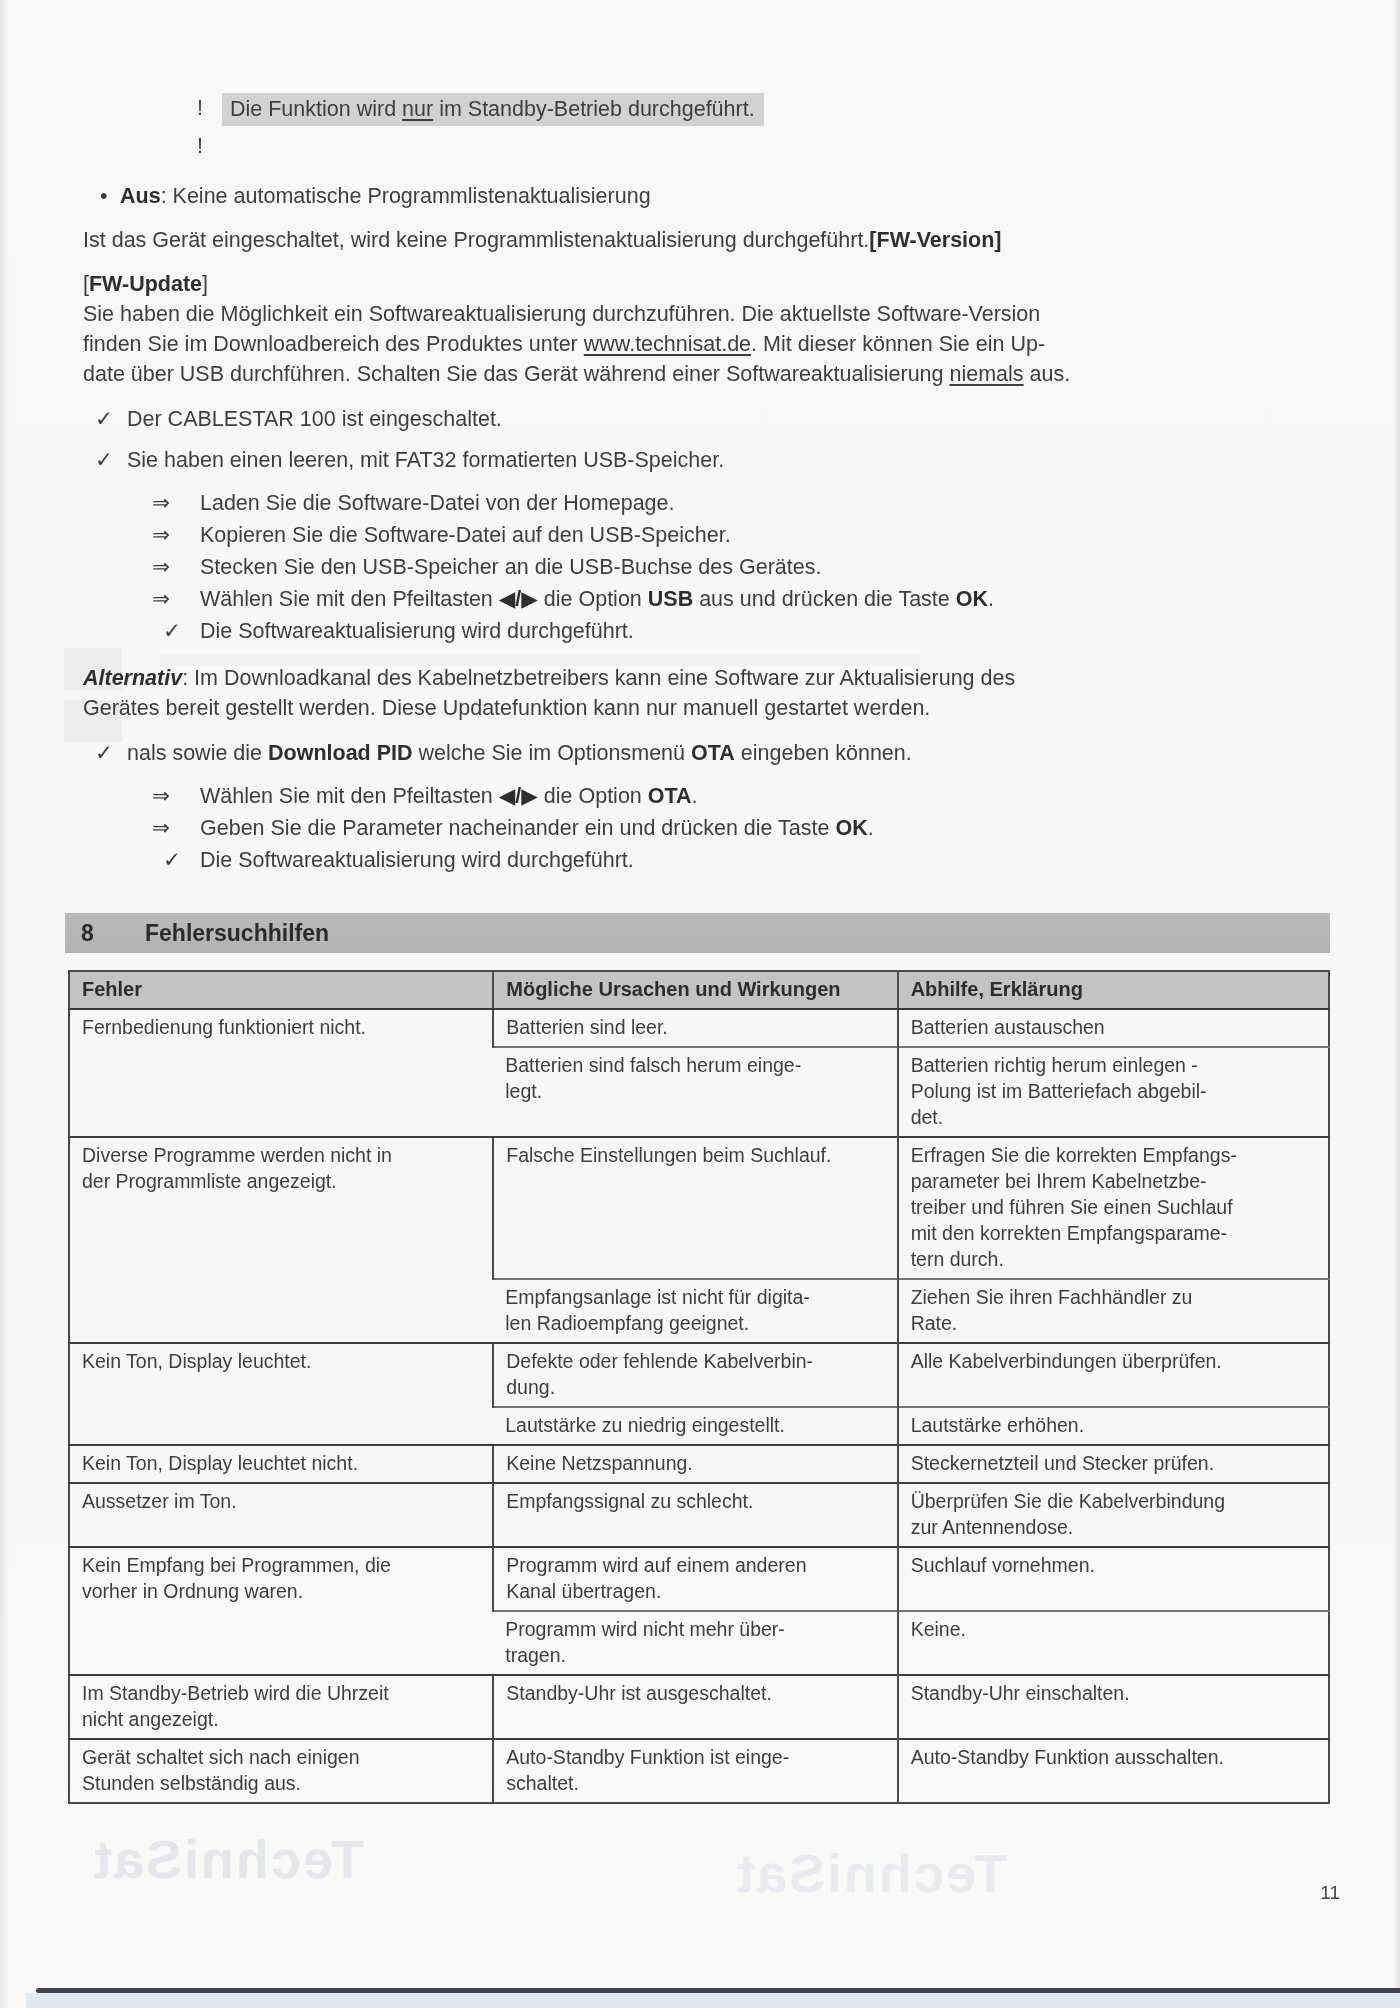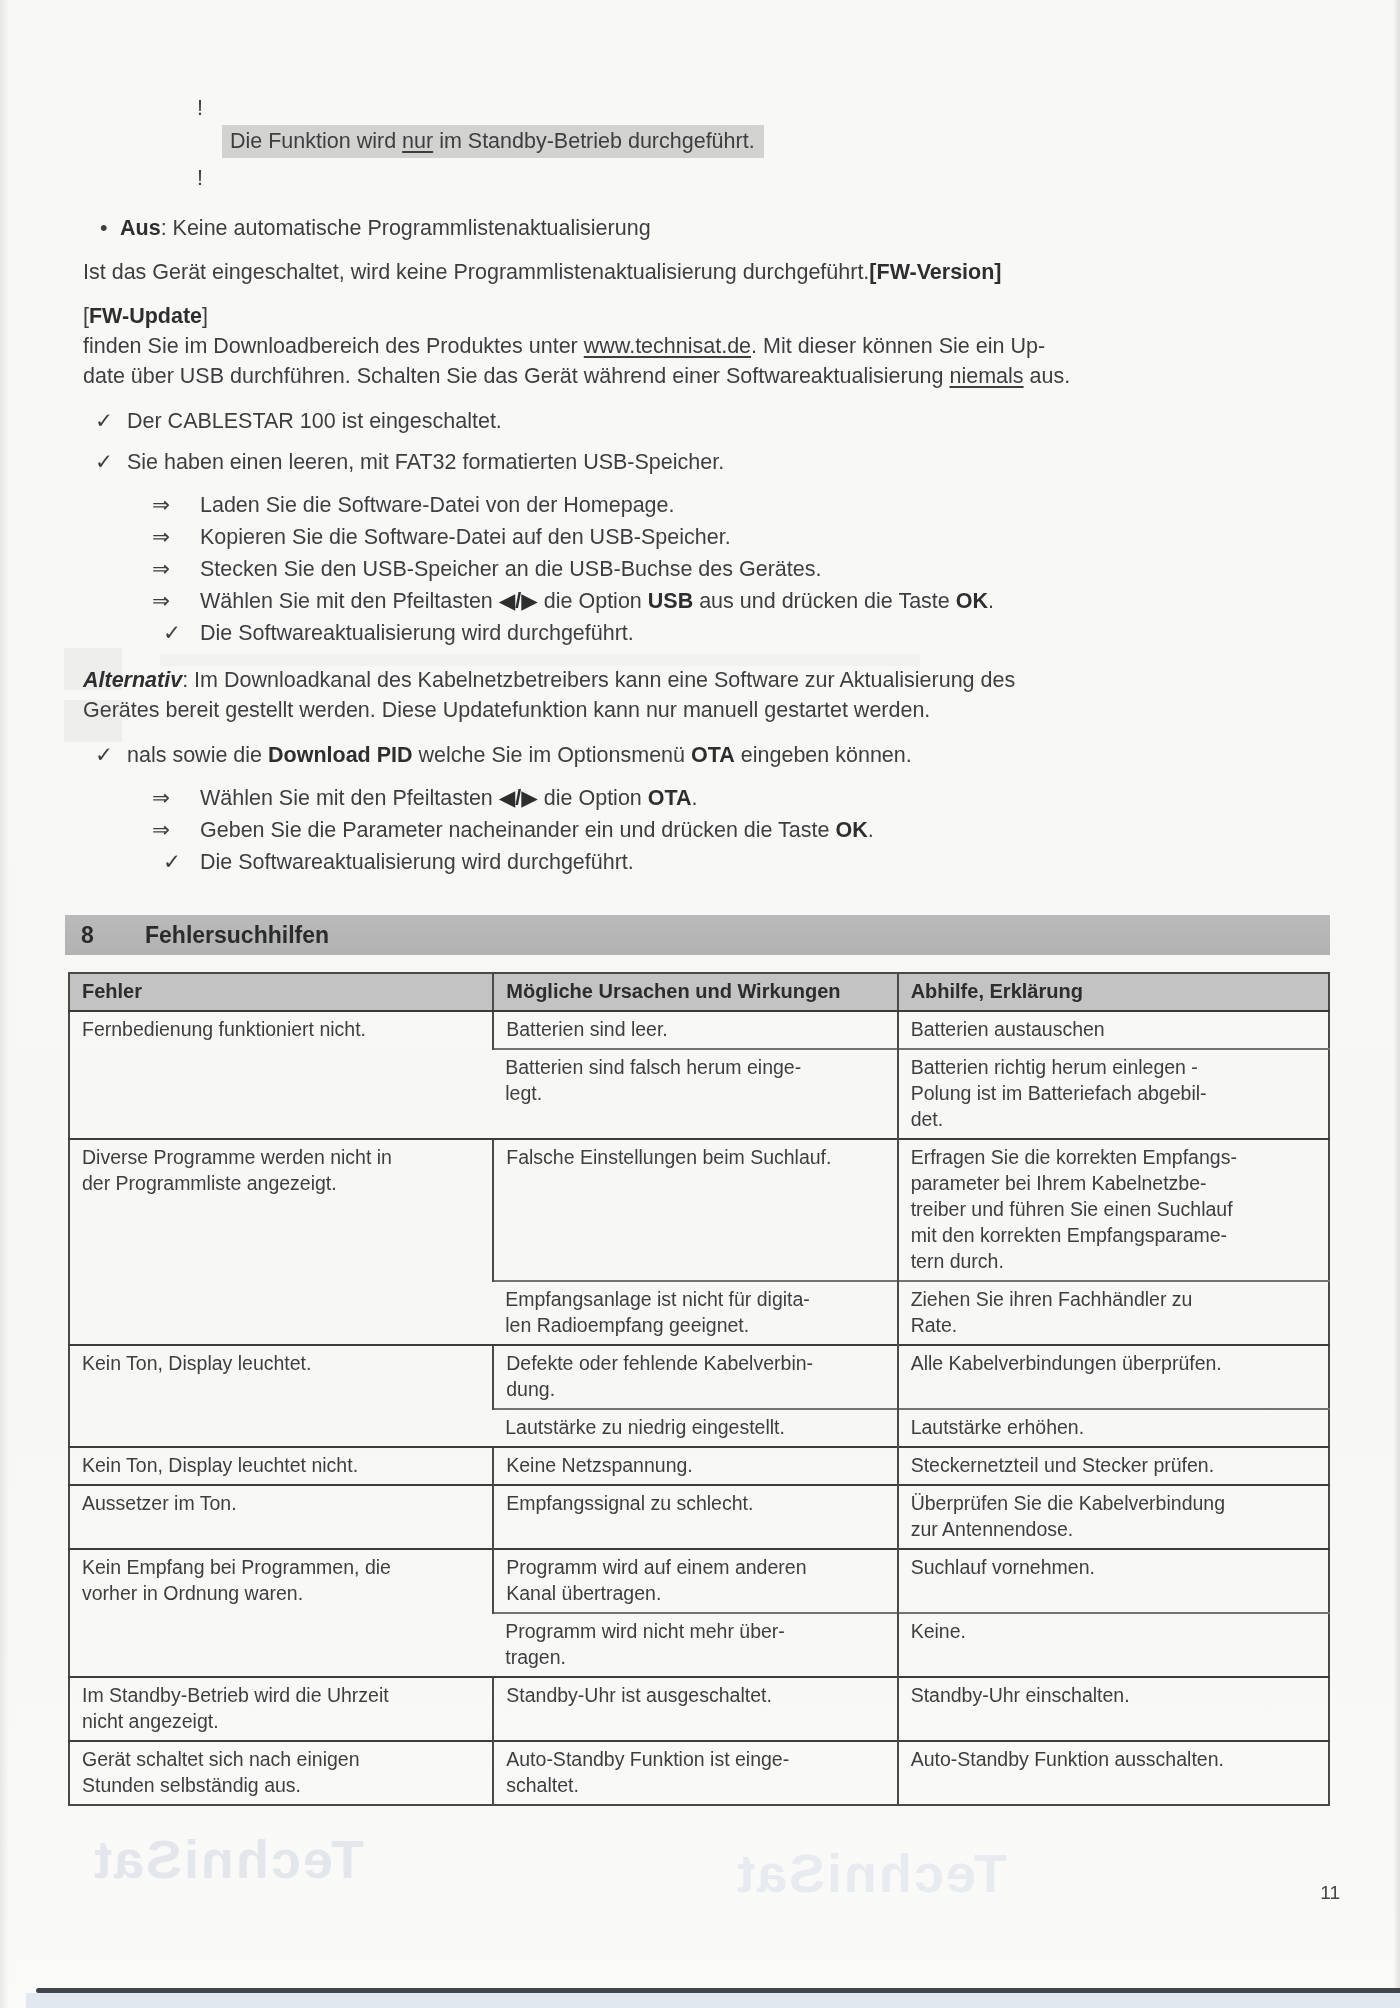--- a/index.html
+++ b/index.html
@@ -31,21 +31,21 @@
   .block{display:flex;align-items:flex-start;font-size:21.5px;line-height:30px;}
   .blk-text{flex:1 1 auto;}
   .marker{flex:0 0 auto;}
   .b{font-weight:bold;color:#2d2f2f;}
   .u{text-decoration:underline;text-underline-offset:3px;}
   .i{font-style:italic;}
 
   .block-note{padding-left:114px;margin:0 0 5px 0;}
   .block-note .marker{width:25px;}
   .block-note .line{background:#d2d2d1;padding:1px 9px 2px 8px;display:inline-block;}
-  .block-note .blk-text{flex:0 0 auto;margin-top:32px;}
+  .block-note .blk-text{flex:0 0 auto;}
 
   .block-bullet{padding-left:17px;margin-top:20px;}
   .block-bullet .marker{width:20px;}
 
   .block-para{margin-top:14px;}
 
   .block-check{padding-left:12px;margin-top:13px;}
   .block-check .marker{width:32px;}
   .block-check + .block-check{margin-top:11px;}
   .block-para + .block-check{margin-top:15px;}
@@ -116,20 +116,21 @@
           </div>
         </div>
         <div class="block block-para">
           <div class="blk-text">
             <div class="line"><span>Ist das Gerät eingeschaltet, wird keine Programmlistenaktualisierung durchgeführt.</span><span class="b">[FW-Version]</span></div>
           </div>
         </div>
         <div class="block block-para">
           <div class="blk-text">
             <div class="line"><span>[</span><span class="b">FW-Update</span><span>]</span></div>
+            <div class="line"><span>Sie haben die Möglichkeit ein Softwareaktualisierung durchzuführen. Die aktuellste Software-Version</span></div>
             <div class="line"><span>finden Sie im Downloadbereich des Produktes unter </span><span class="u">www.technisat.de</span><span>. Mit dieser können Sie ein Up-</span></div>
             <div class="line"><span>date über USB durchführen. Schalten Sie das Gerät während einer Softwareaktualisierung </span><span class="u">niemals</span><span> aus.</span></div>
           </div>
         </div>
         <div class="block block-check">
           <span class="marker">✓</span>
           <div class="blk-text">
             <div class="line"><span>Der CABLESTAR 100 ist eingeschaltet.</span></div>
           </div>
         </div>

